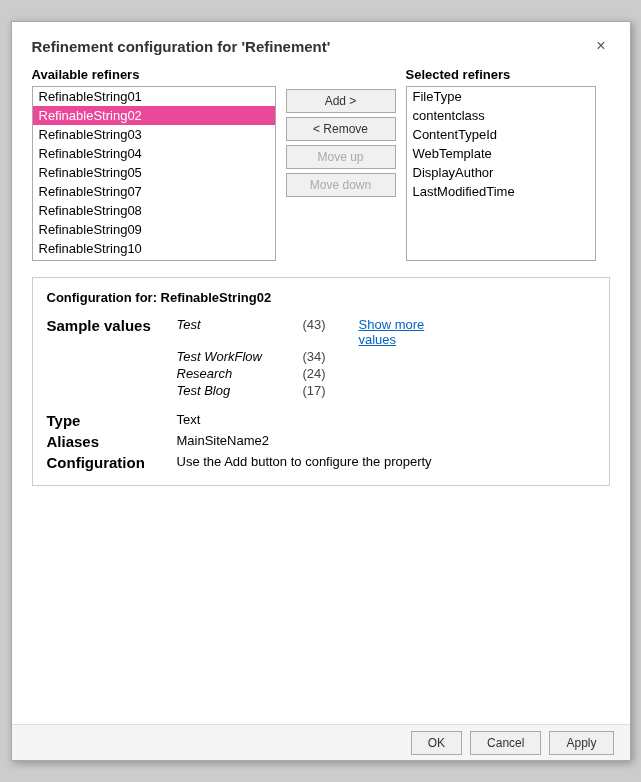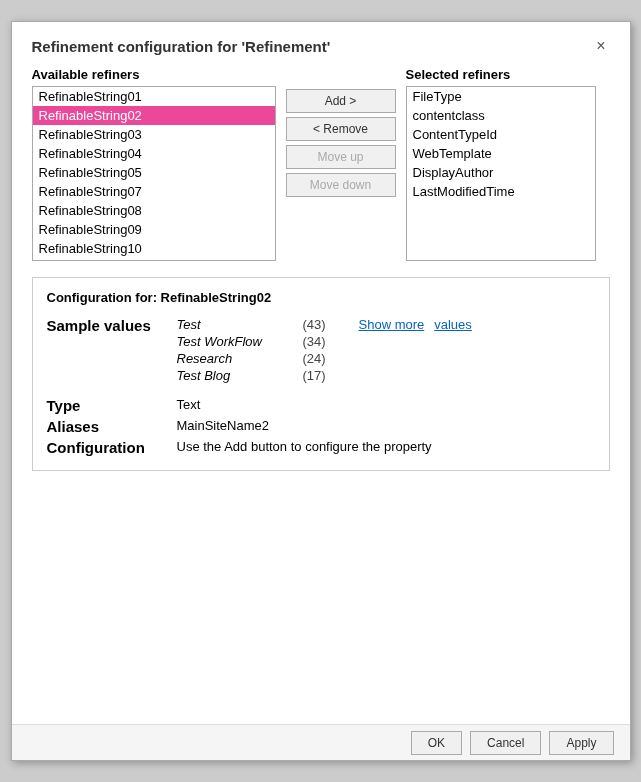--- a/index.html
+++ b/index.html
@@ -162,20 +162,21 @@
     }
     .show-more-link {
       color: #0563c1;
       text-decoration: underline;
       cursor: pointer;
       font-size: 13px;
       margin-left: 10px;
     }
     .show-more-wrapper {
       display: flex;
+      flex-direction: column;
       align-items: flex-start;
     }
     .config-value {
       color: #000;
       font-size: 13px;
     }
     .divider-row td {
       height: 10px;
     }
     .bottom-bar {

